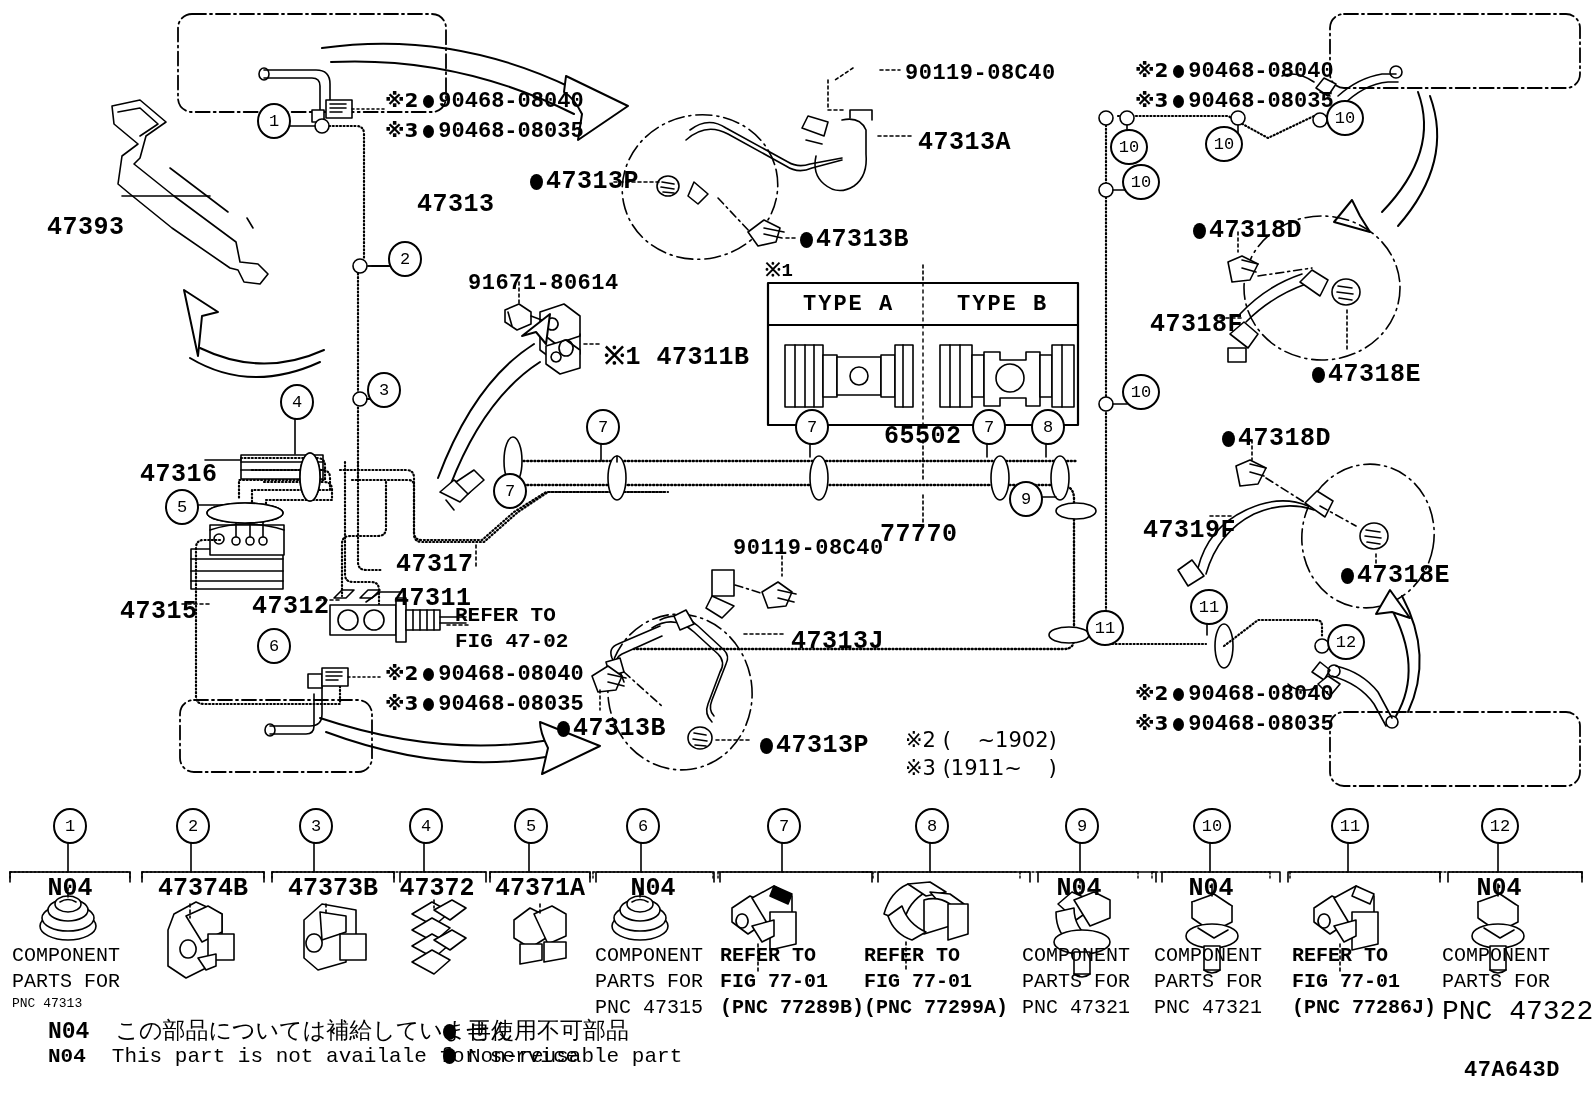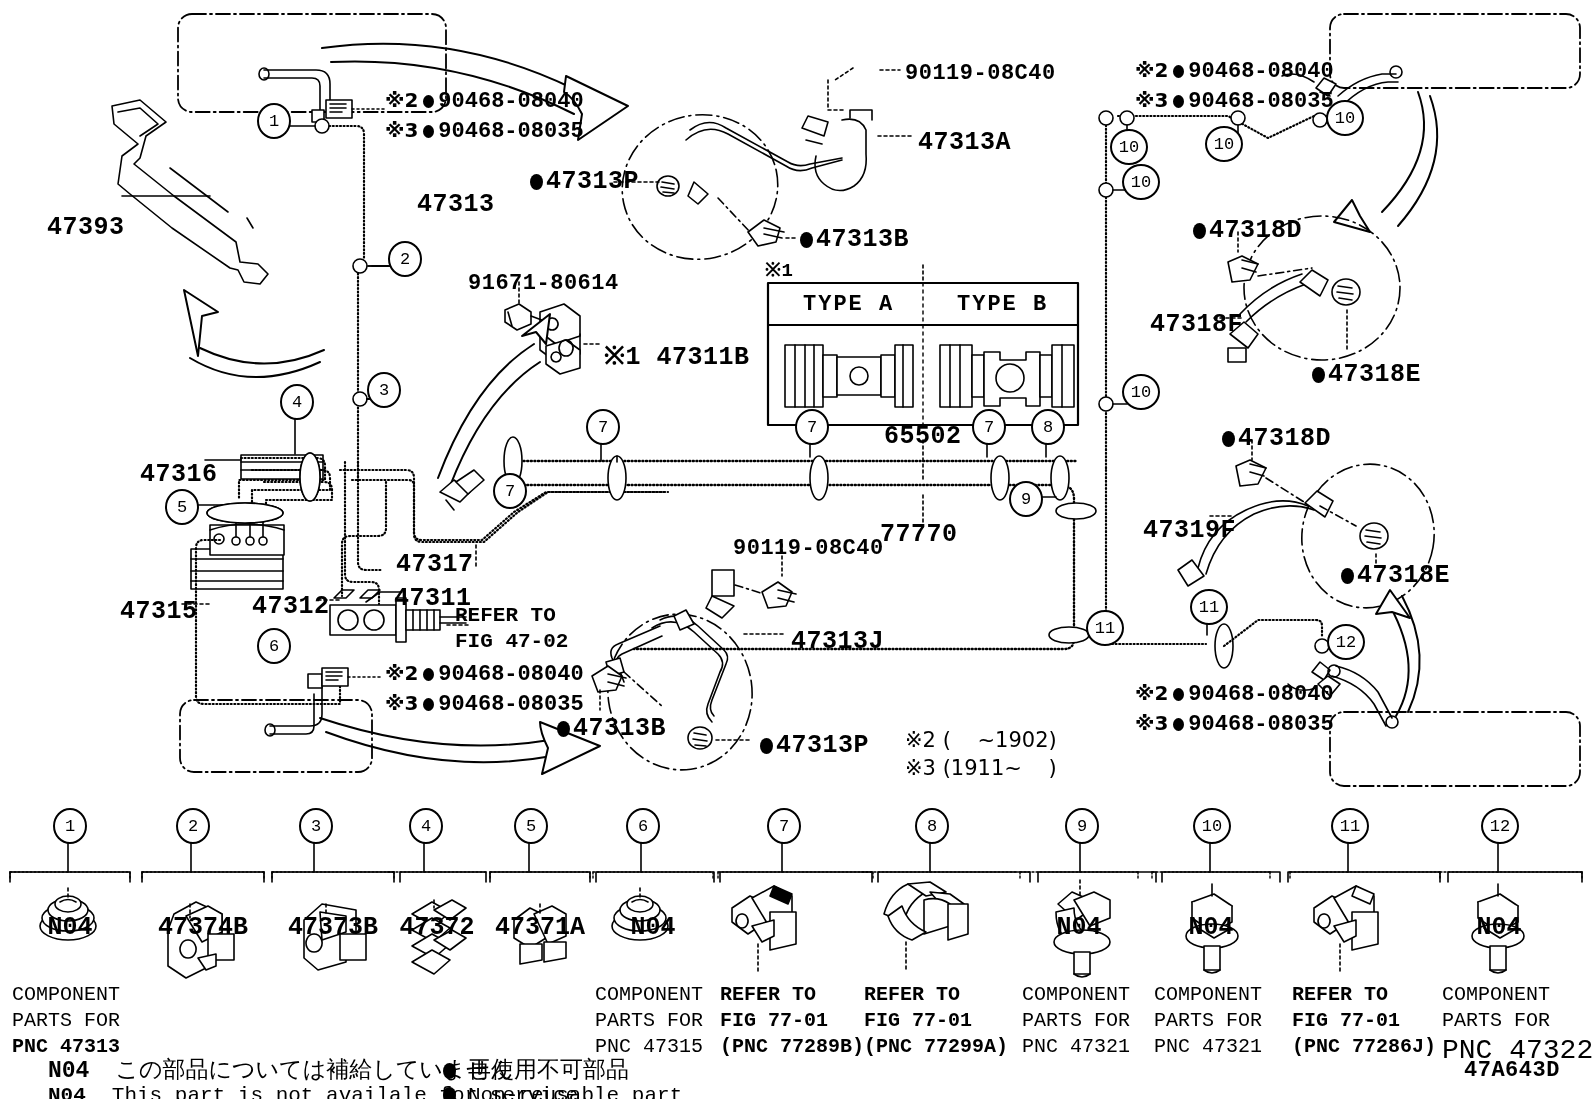--- a/index.html
+++ b/index.html
@@ -16,21 +16,21 @@
   .lbl-md{font-size:22px;}
   .lbl-sm{font-size:19px;}
   .dot{display:inline-block;width:13px;height:16px;border-radius:50%;background:#000;
        vertical-align:-2px;margin-right:3px;}
   .dot-sm{display:inline-block;width:11px;height:13px;border-radius:50%;background:#000;
        vertical-align:-1px;margin-right:4px;}
   .callout{position:absolute;border:2px solid #000;border-radius:50%;
        background:#fff;display:flex;align-items:center;justify-content:center;
        font-family:"Liberation Mono","DejaVu Sans Mono",monospace;font-size:17px;font-weight:400;}
   .legend-txt{position:absolute;font-family:"Liberation Mono","DejaVu Sans Mono",monospace;
-       white-space:nowrap;margin-top:39px;}
+       white-space:nowrap;}
   .note{position:absolute;font-family:"Liberation Mono","DejaVu Sans Mono",monospace;}
 </style>
 </head>
 <body>
 
 <div id="stage">
 
 <svg id="art" viewBox="0 0 1592 1099">
   <defs>
     <marker id="arrowOpen" markerWidth="10" markerHeight="10" refX="2" refY="5" orient="auto">
@@ -686,21 +686,21 @@
       <div class="note" style="left: 1135px; top: 88px; font-size: 22px; font-weight: 700; white-space: nowrap;"><span style="font-family: &quot;DejaVu Sans&quot;, sans-serif; font-size: 20px;">※3</span><span class="dot-sm" style="margin-left: 5px;"></span><span>90468-08035</span></div>
       <div class="note" style="left: 1135px; top: 681px; font-size: 22px; font-weight: 700; white-space: nowrap;"><span style="font-family: &quot;DejaVu Sans&quot;, sans-serif; font-size: 20px;">※2</span><span class="dot-sm" style="margin-left: 5px;"></span><span>90468-08040</span></div>
       <div class="note" style="left: 1135px; top: 711px; font-size: 22px; font-weight: 700; white-space: nowrap;"><span style="font-family: &quot;DejaVu Sans&quot;, sans-serif; font-size: 20px;">※3</span><span class="dot-sm" style="margin-left: 5px;"></span><span>90468-08035</span></div>
       <div class="note" style="left: 905px; top: 728px; font-size: 21px; white-space: pre; font-family: &quot;DejaVu Sans&quot;, sans-serif;">※2 (    ~1902)</div>
       <div class="note" style="left: 905px; top: 756px; font-size: 21px; white-space: pre; font-family: &quot;DejaVu Sans&quot;, sans-serif;">※3 (1911~    )</div>
     </div>
 <div id="legend-layer">
       <div class="legend-txt" style="left: 70px; top: 874px; transform: translateX(-50%); font-size: 25px; font-weight: 700;">N04</div>
       <div class="legend-txt" style="left: 12px; top: 944px; font-size: 20px; font-weight: 400;">COMPONENT</div>
       <div class="legend-txt" style="left: 12px; top: 970px; font-size: 20px; font-weight: 400;">PARTS FOR</div>
-      <div class="legend-txt" style="left: 12px; top: 996px; font-size: 20px; font-weight: 700;">PNC 47313</div>
+      <div class="legend-txt" style="left: 12px; top: 996px; font-size: 13px; font-weight: 400;">PNC 47313</div>
       <div class="legend-txt" style="left: 203px; top: 874px; transform: translateX(-50%); font-size: 25px; font-weight: 700;">47374B</div>
       <div class="legend-txt" style="left: 333px; top: 874px; transform: translateX(-50%); font-size: 25px; font-weight: 700;">47373B</div>
       <div class="legend-txt" style="left: 437px; top: 874px; transform: translateX(-50%); font-size: 25px; font-weight: 700;">47372</div>
       <div class="legend-txt" style="left: 540px; top: 874px; transform: translateX(-50%); font-size: 25px; font-weight: 700;">47371A</div>
       <div class="legend-txt" style="left: 653px; top: 874px; transform: translateX(-50%); font-size: 25px; font-weight: 700;">N04</div>
       <div class="legend-txt" style="left: 595px; top: 944px; font-size: 20px; font-weight: 400;">COMPONENT</div>
       <div class="legend-txt" style="left: 595px; top: 970px; font-size: 20px; font-weight: 400;">PARTS FOR</div>
       <div class="legend-txt" style="left: 595px; top: 996px; font-size: 20px; font-weight: 400;">PNC 47315</div>
       <div class="legend-txt" style="left: 720px; top: 944px; font-size: 20px; font-weight: 700;">REFER TO</div>
       <div class="legend-txt" style="left: 720px; top: 970px; font-size: 20px; font-weight: 700;">FIG 77-01</div>

